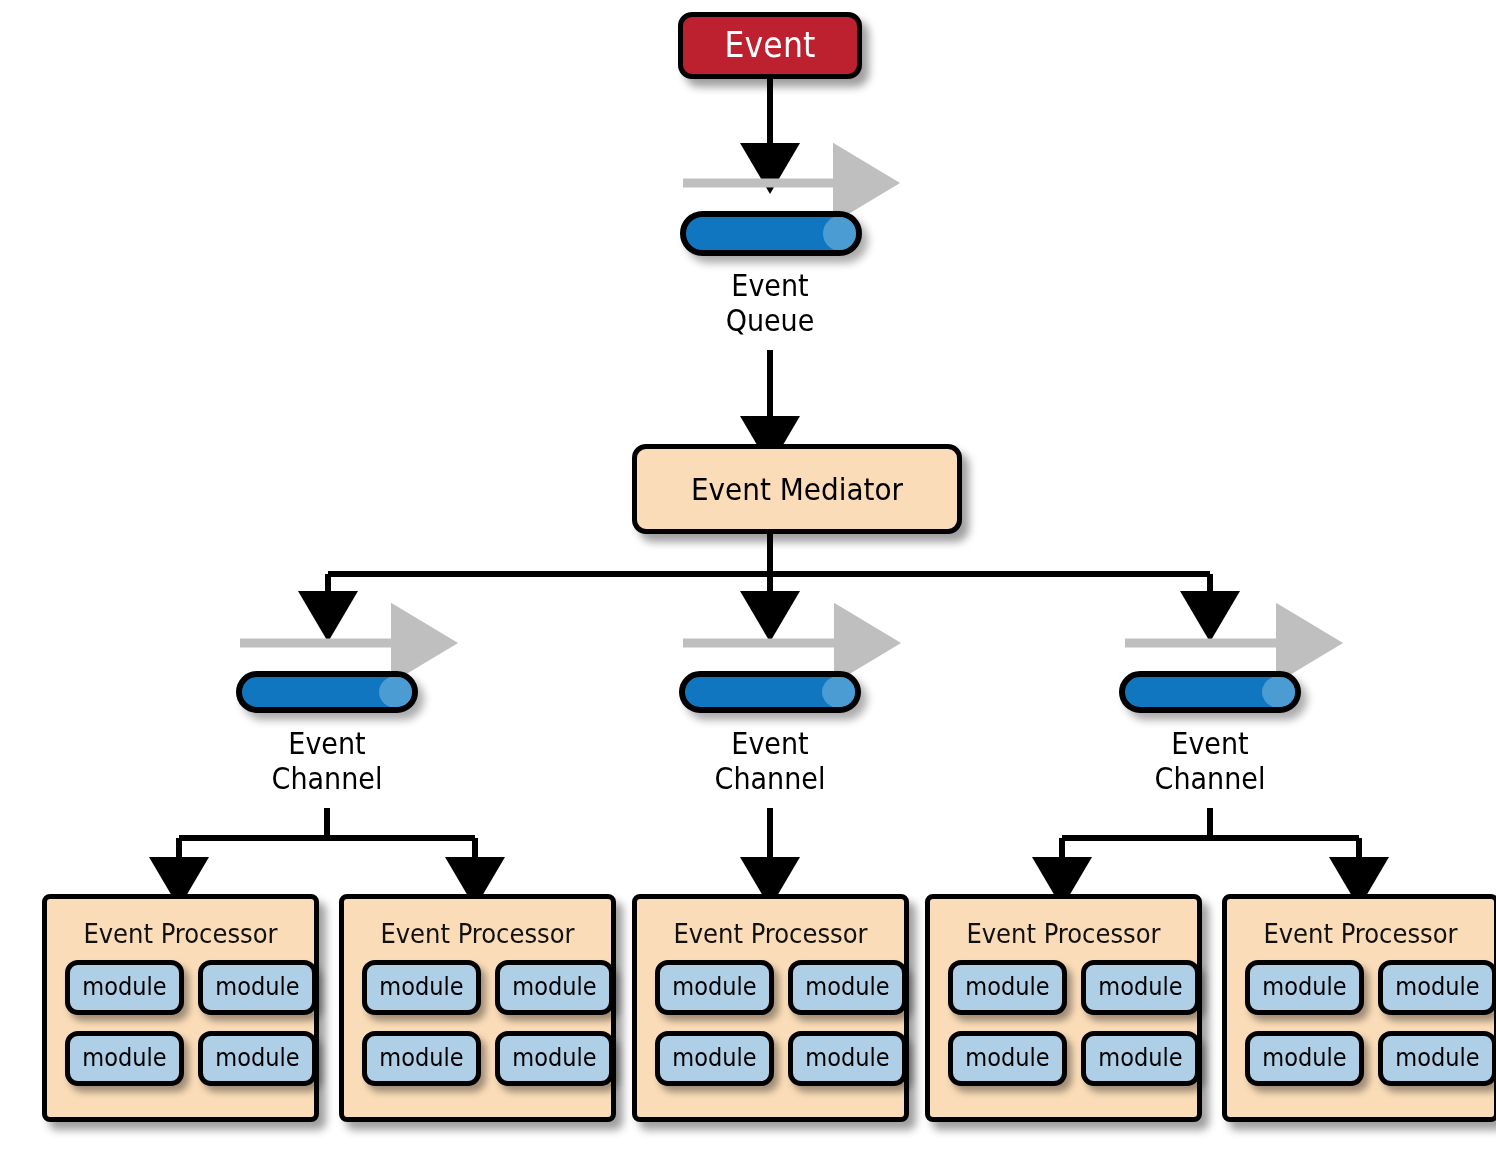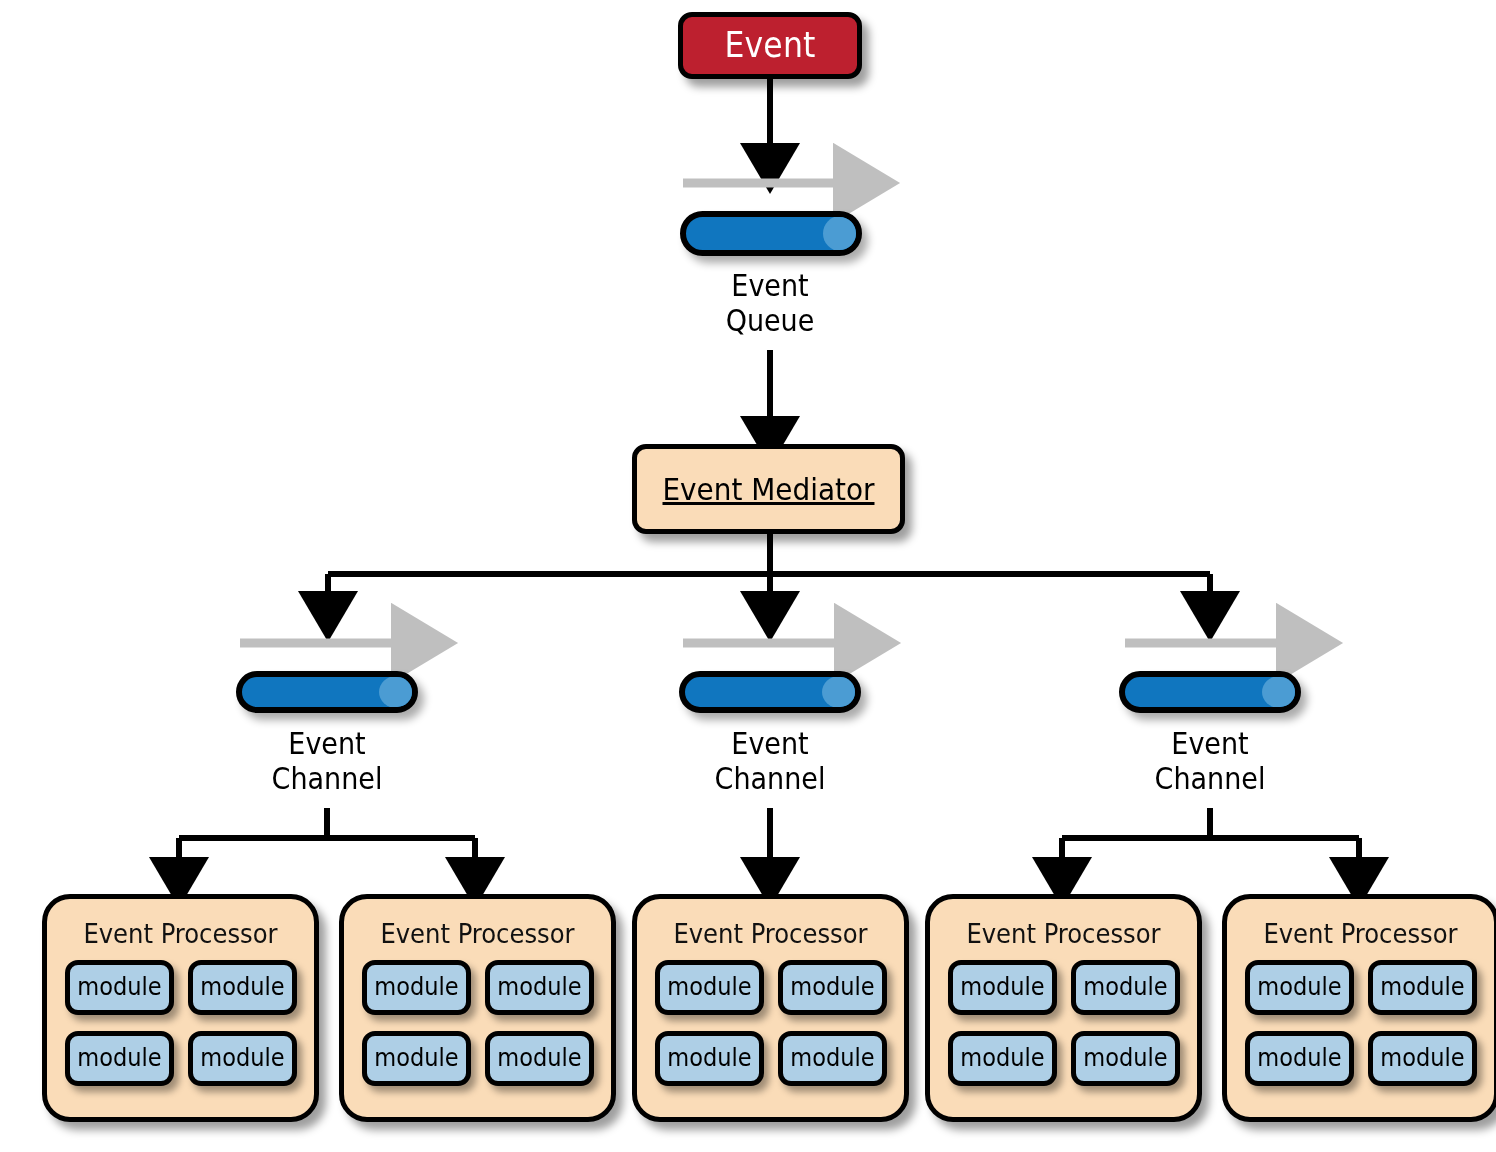--- a/index.html
+++ b/index.html
@@ -48,42 +48,42 @@
     letter-spacing: 0.2px;
   }
   .node-mediator {
     background: #fadcb8;
     color: #000000;
     font-size: 31px;
   }
   .node-processor {
     background: #fadcb8;
     color: #000000;
-    border-radius: 28px;
+    border-radius: 8px;
     display: block;
     padding: 0;
   }
   .processor-title {
     text-align: center;
     font-size: 27px;
     color: #111111;
     margin-top: 21px;
     margin-bottom: 13px;
     line-height: 1;
   }
   .module-grid {
     display: grid;
     grid-template-columns: 1fr 1fr;
     gap: 16px 14px;
     padding: 0 18px 22px 18px;
     justify-items: center;
   }
   .module {
     box-sizing: border-box;
-    width: 109px;
+    width: 119px;
     height: 55px;
     background: #aecfe6;
     border: 5px solid #000000;
     border-radius: 13px;
     display: flex;
     align-items: center;
     justify-content: center;
     font-size: 25px;
     color: #000000;
     box-shadow: 5px 6px 7px rgba(0,0,0,0.36);
@@ -183,21 +183,21 @@
   <div class="node node-event" style="left:650px; top:12px; width:184px; height:67px;">
     <span>Event</span>
   </div>
 
   <div class="cylinder" style="left:652px; top:211px; width:182px; height:45px;">
     <div class="cap"></div>
   </div>
   <div class="caption" style="left:642px; top:268px; width:200px;">Event
 Queue</div>
 
-  <div class="node node-mediator" style="left:604px; top:444px; width:273px; height:90px;text-decoration:underline;">
+  <div class="node node-mediator" style="left:604px; top:444px; width:330px; height:90px;">
     <span>Event Mediator</span>
   </div>
 
   <div class="cylinder" style="left:208px; top:671px; width:182px; height:42px;">
     <div class="cap"></div>
   </div>
   <div class="caption" style="left:199px; top:726px; width:200px;">Event
 Channel</div>
 
   <div class="cylinder" style="left:651px; top:671px; width:182px; height:42px;">

